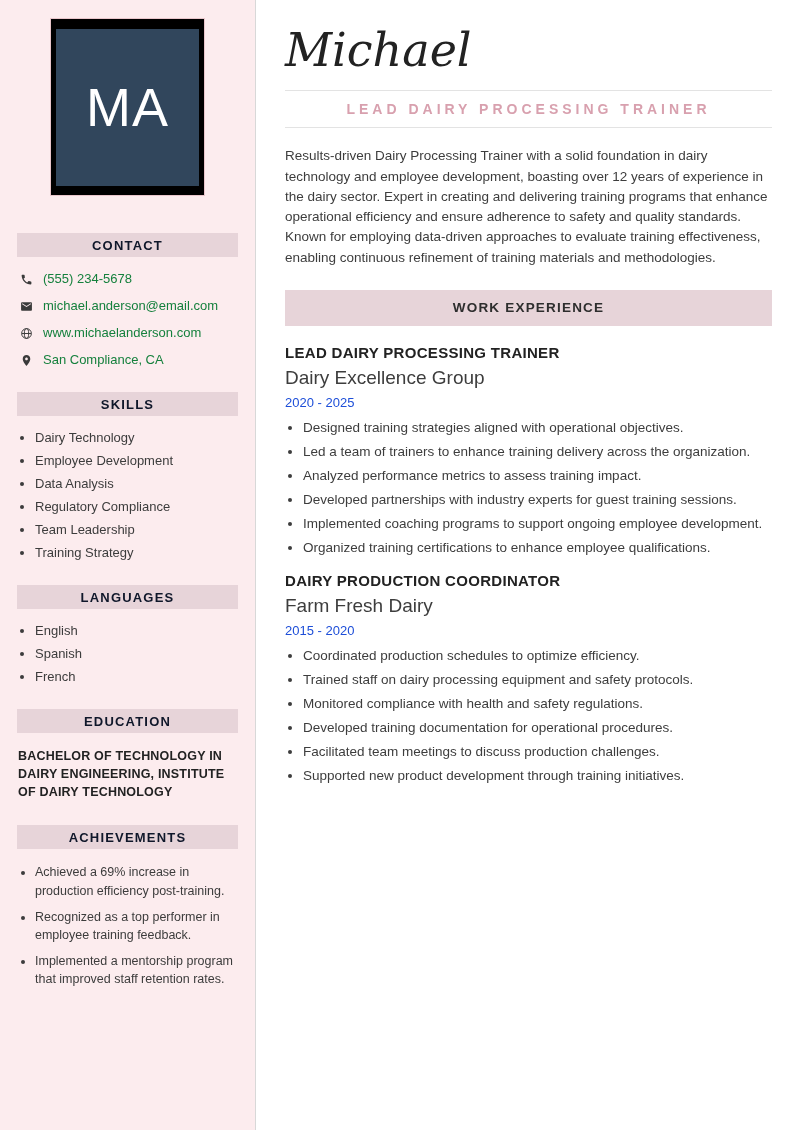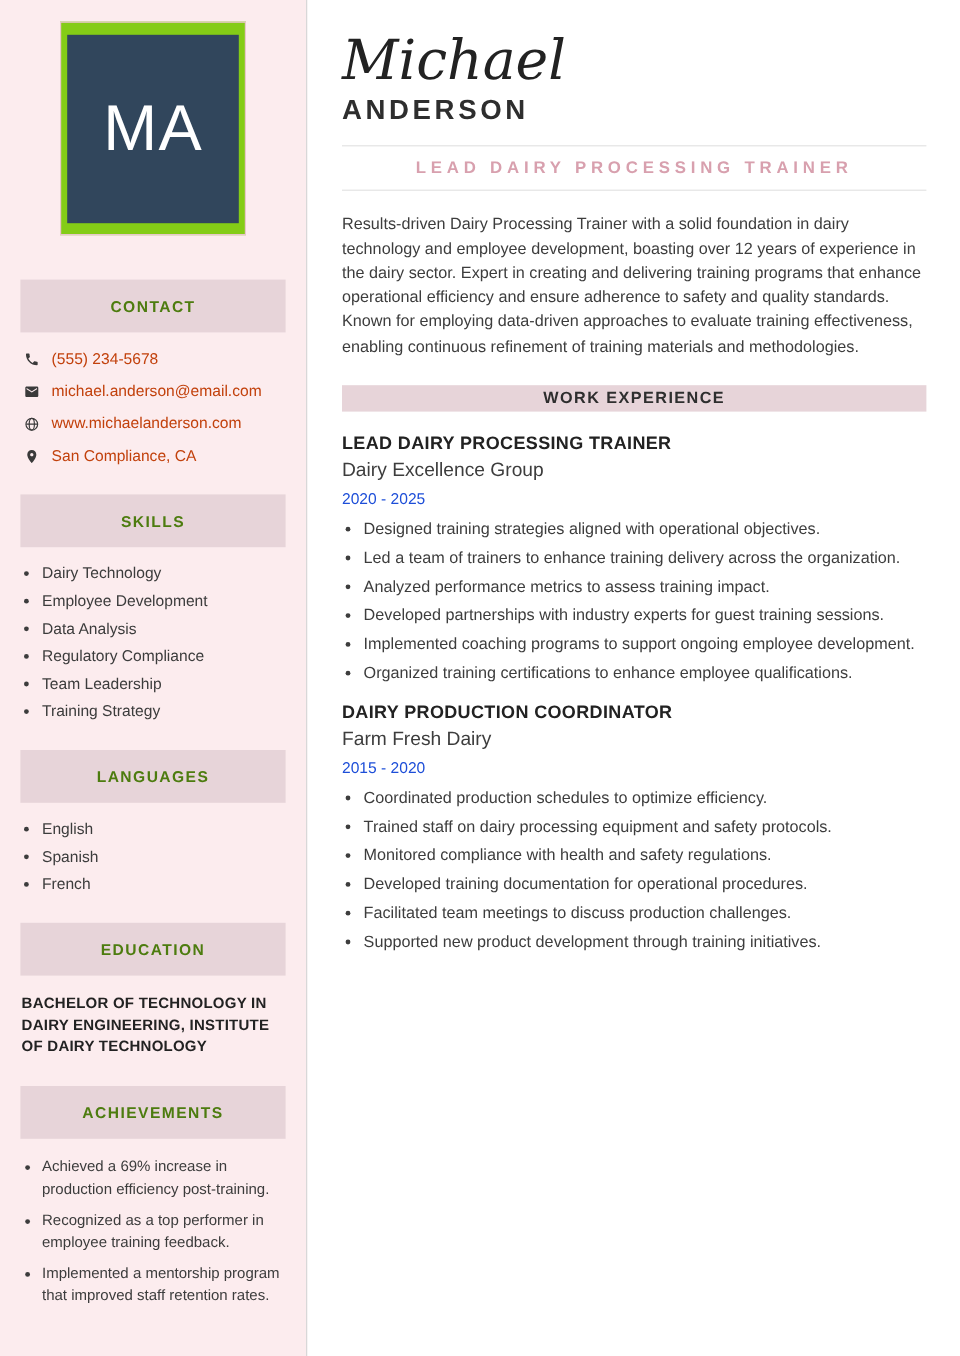--- a/index.html
+++ b/index.html
@@ -11,39 +11,39 @@
   .page { display:flex; width:800px; height:1130px; background:#fff; }
 
   
   .sidebar {
     width:256px; min-width:256px; height:1130px;
     background:#fcecee; border-right:1px solid #d8d8d8;
     padding:18px 17px;
   }
   .avatar-frame {
     width:155px; height:178px; margin:0 auto 37px;
-    background:#84cc16; border:1px solid #e9c6cb;
+    background:#000000; border:1px solid #e9c6cb;
     display:flex; align-items:center; justify-content:center;
   }
   .avatar-box {
     width:143px; height:157px; background:#31465c;
     color:#ffffff; display:flex; align-items:center; justify-content:center;
     font-size:54px; font-weight:400; letter-spacing:1px;
   }
   .side-section { margin-top:24px; }
   .side-section.first { margin-top:0; }
   .banner {
-    background:#e7d4d9; height:44px;
+    background:#e7d4d9; height:24px;
     display:flex; align-items:center; justify-content:center;
-    font-weight:bold; font-size:13px; letter-spacing:1.2px; color:#4d7c0f;
+    font-weight:bold; font-size:13px; letter-spacing:1.2px; color:#0f172a;
     margin-bottom:14px;
   }
   .contact-item {
     display:flex; align-items:center; gap:10px;
-    font-size:13px; color:#c2410c; margin-bottom:11px; line-height:16px;
+    font-size:13px; color:#15803d; margin-bottom:11px; line-height:16px;
     padding-left:3px;
   }
   .contact-item .icn { display:flex; align-items:center; }
   .side-list { list-style:disc; padding-left:16px; margin-left:2px; }
   .side-list li { font-size:13px; color:#3c3c3c; line-height:16px; margin-bottom:7px; }
   .edu-text {
     font-weight:bold; font-size:12.5px; line-height:1.45;
     color:#222222; letter-spacing:0.2px; padding:0 1px;
   }
   .ach-list { list-style:disc; padding-left:16px; margin-left:2px; }
@@ -64,28 +64,28 @@
     border-top:1px solid #e3e3e3; border-bottom:1px solid #e3e3e3;
     padding:9px 0; text-align:center;
   }
   .title-strip .role-title {
     color:#d8a0ae; font-weight:bold; font-size:14px; letter-spacing:4px;
   }
   .summary {
     margin-top:18px; font-size:13.5px; line-height:1.5; color:#3d3d3d;
   }
   .work-banner {
-    margin-top:22px; background:#e7d4d9; height:22px;
+    margin-top:22px; background:#e7d4d9; height:36px;
     display:flex; align-items:center; justify-content:center;
     font-weight:bold; font-size:13.5px; letter-spacing:1.2px; color:#2e2e2e;
   }
   .job { margin-top:18px; }
   .job + .job { margin-top:16px; }
   .job-role { font-size:15px; font-weight:bold; color:#222222; letter-spacing:0.3px; }
-  .job-company { font-size:16px; color:#3d3d3d; margin-top:6px; }
+  .job-company { font-size:19px; color:#3d3d3d; margin-top:6px; }
   .job-dates { font-size:13px; color:#1d4ed8; margin-top:6px; }
   .job-bullets { list-style:disc; padding-left:18px; margin-top:10px; }
   .job-bullets li { font-size:13.5px; color:#3d3d3d; line-height:16px; margin-bottom:8px; }
 </style>
 </head>
 <body>
 
 <div class="page">
 
   <aside class="sidebar">
@@ -170,21 +170,20 @@
         <li>Implemented a mentorship program that improved staff retention rates.</li>
       </ul>
     </section>
 
   </aside>
 
   <main class="main">
 
     <div>
       <div class="first-name">Michael</div>
-      <div class="last-name">ANDERSON</div>
     </div>
 
     <div class="title-strip">
       <span class="role-title">LEAD DAIRY PROCESSING TRAINER</span>
     </div>
 
     <p class="summary">Results-driven Dairy Processing Trainer with a solid foundation in dairy technology and employee development, boasting over 12 years of experience in the dairy sector. Expert in creating and delivering training programs that enhance operational efficiency and ensure adherence to safety and quality standards. Known for employing data-driven approaches to evaluate training effectiveness, enabling continuous refinement of training materials and methodologies.</p>
 
     <div class="work-banner">WORK EXPERIENCE</div>
 

